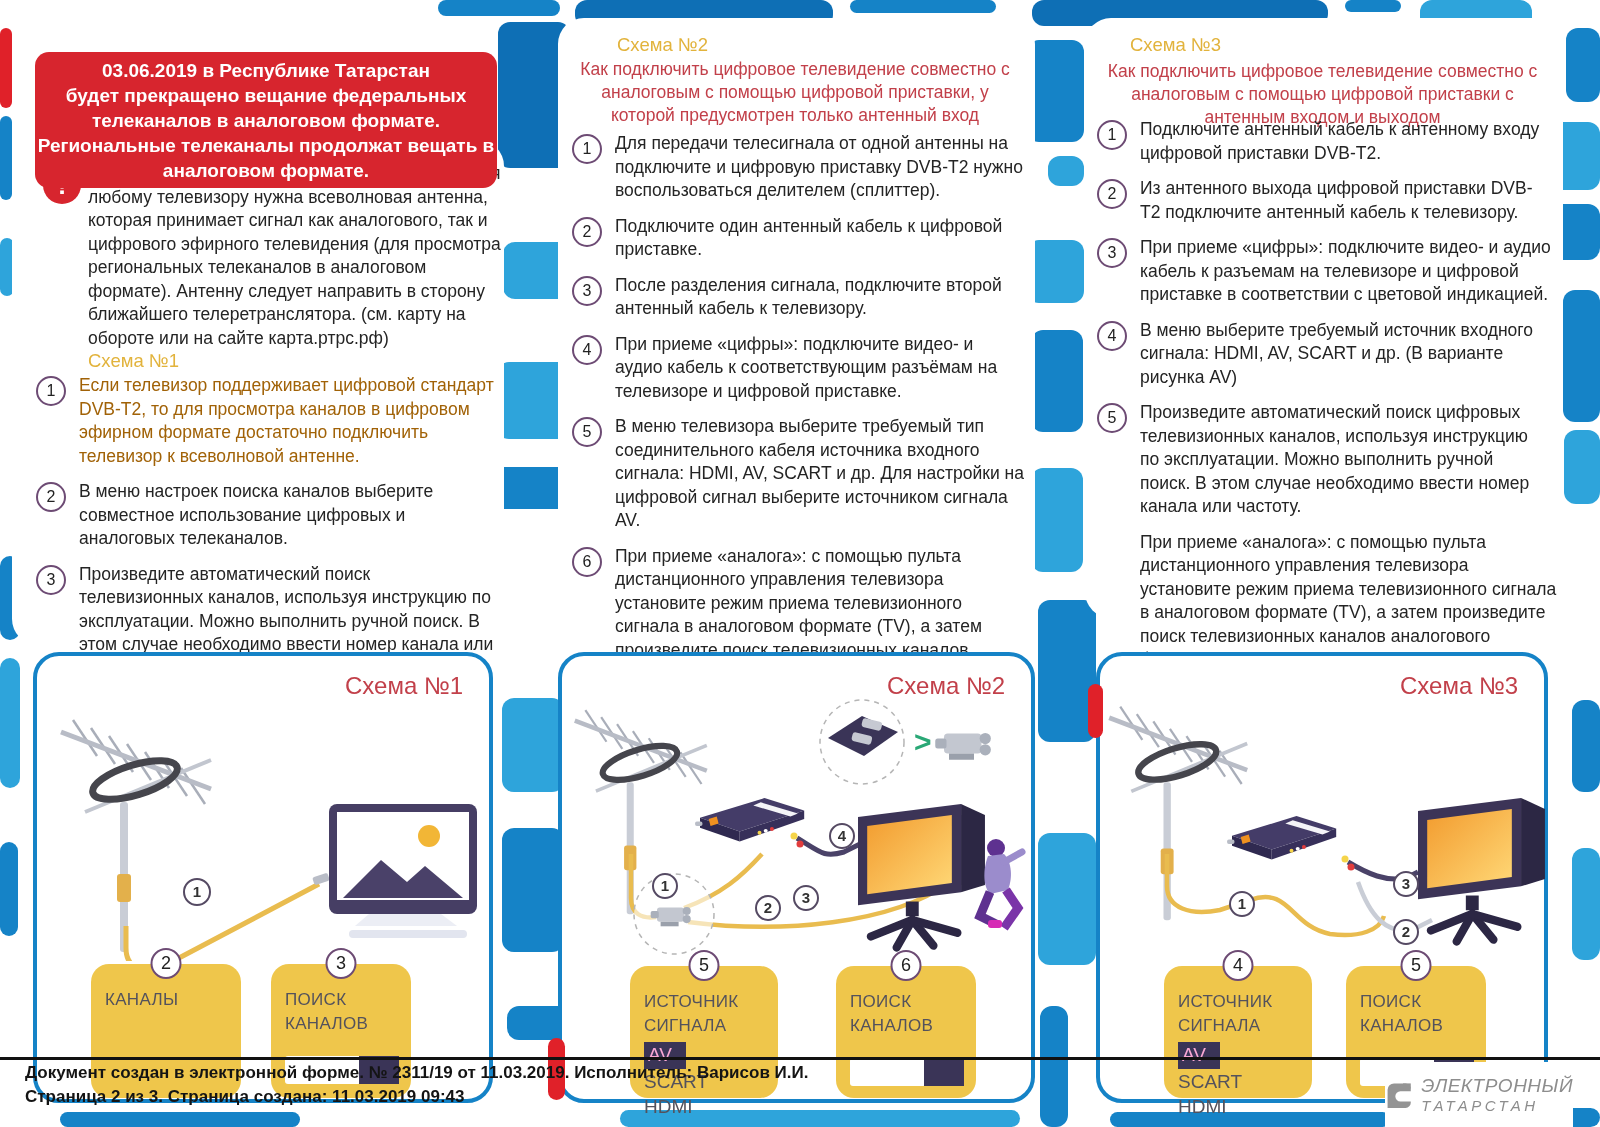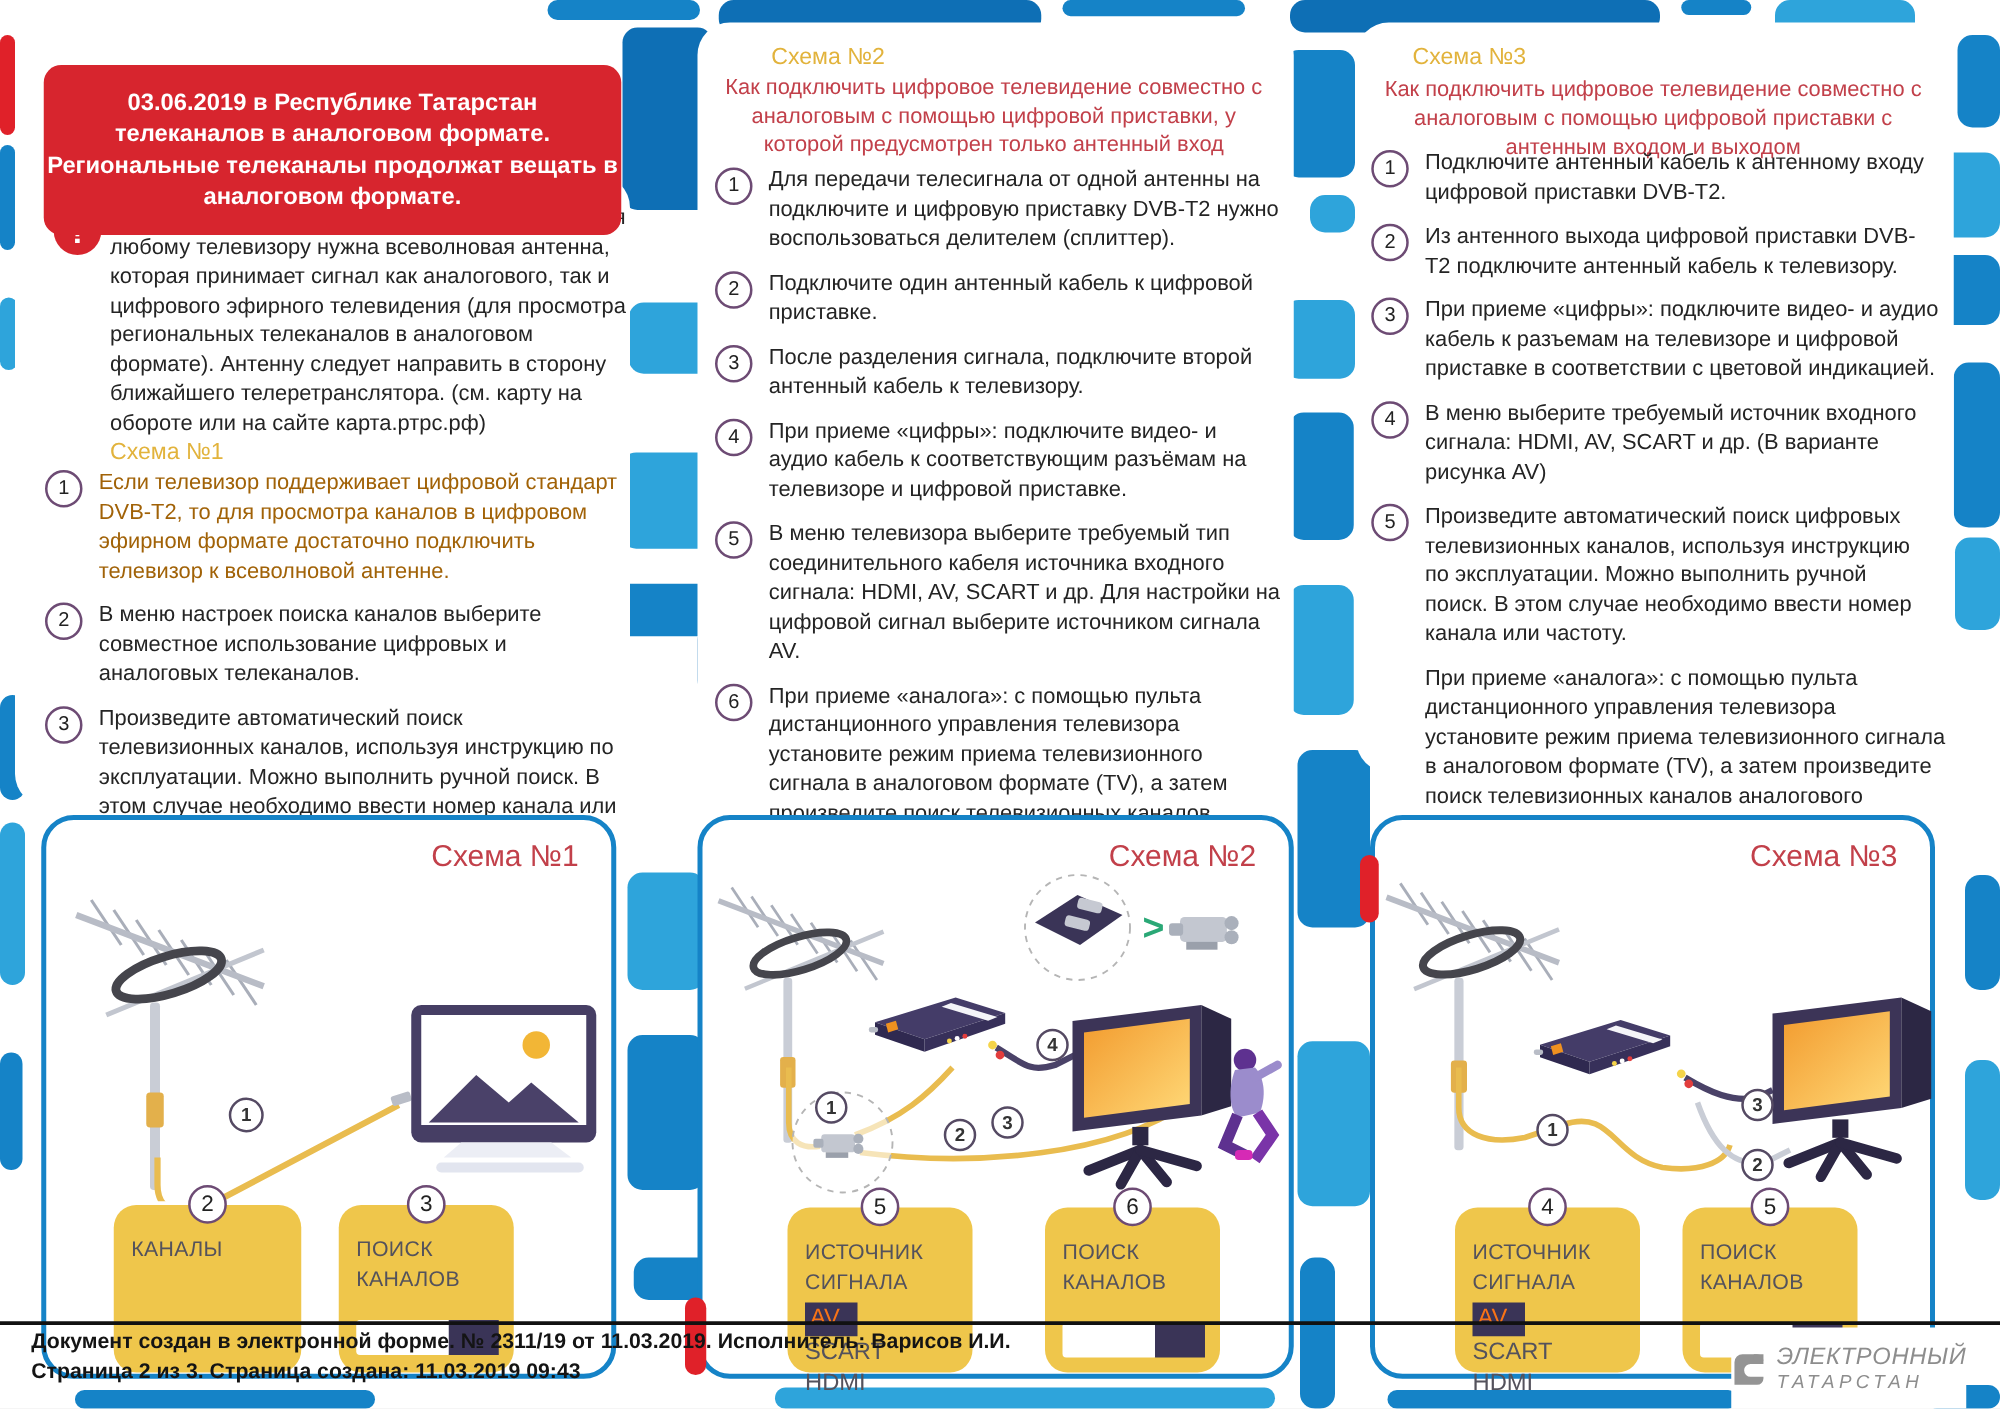--- a/index.html
+++ b/index.html
@@ -34,21 +34,21 @@
   .panel-title{position:absolute;top:16px;right:26px;color:#C2404A;font-size:24px;z-index:2;}
   .panel svg.illu{position:absolute;left:0;top:30px;z-index:1;}
   .ybox{position:absolute;background:#EFC64B;border-radius:18px;z-index:2;padding:24px 12px 10px 14px;box-sizing:border-box;}
   .num-badge{position:absolute;top:-16px;left:50%;transform:translateX(-50%);width:31px;height:31px;
              background:#fff;border:2.5px solid #6d4b74;border-radius:50%;color:#222;font-size:18px;
              display:flex;align-items:center;justify-content:center;box-sizing:border-box;}
   .ybox-title{font-size:17px;line-height:24px;color:#54525c;letter-spacing:.3px;}
   .ybox-opts{margin-top:4px;}
   .ybox-opts.gap{margin-top:26px;}
   .opt{font-size:19px;line-height:25px;color:#54525c;}
-  .opt.selected{background:#3A3457;color:#f97316;display:inline-block;padding:0 14px 2px 4px;}
+  .opt.selected{background:#3A3457;color:#f9a8d4;display:inline-block;padding:0 14px 2px 4px;}
   .bar{display:flex;margin-top:20px;}
   .bar .w{width:76px;height:28px;background:#fff;border-radius:3px;}
   .bar .d{width:40px;height:28px;background:#3A3457;margin-left:-2px;}
   
   .rule{position:absolute;left:0;top:1057px;width:1600px;height:2.5px;background:#111;z-index:40;}
   .foot{position:absolute;color:#141414;font-size:17px;font-weight:600;z-index:41;white-space:nowrap;}
   .logo-box{position:absolute;left:1385px;top:1062px;width:188px;height:65px;background:#fff;z-index:30;
             display:flex;align-items:center;justify-content:center;gap:8px;}
   .logo-txt{color:#8d8d8d;font-weight:normal;font-style:italic;line-height:1;}
   .logo-l1{font-size:19px;letter-spacing:.5px;}
@@ -160,20 +160,21 @@
       <div class="tile l" style="left: 620px; top: 1110px; width: 400px; height: 17px;"></div>
       <div class="tile m" style="left: 1110px; top: 1112px; width: 280px; height: 15px;"></div>
     </div>
 
   <div class="card" style="left:12px;top:140px;width:492px;height:505px;"></div>
   <div class="card" style="left:558px;top:18px;width:477px;height:624px;"></div>
   <div class="card" style="left:1085px;top:18px;width:478px;height:600px;"></div>
 
   <div class="alert">
     <div>03.06.2019 в Республике Татарстан</div>
+    <div>будет прекращено вещание федеральных</div>
     <div>телеканалов в аналоговом формате.</div>
     <div>Региональные телеканалы продолжат вещать в</div>
     <div>аналоговом формате.</div>
   </div>
 
   <div class="warn" style="left:43px;top:166px;">!</div>
   <div class="para" style="position:absolute;left:88px;top:162px;width:420px;z-index:3;">Для просмотра цифрового эфирного телевещания любому телевизору нужна всеволновая антенна, которая принимает сигнал как аналогового, так и цифрового эфирного телевидения (для просмотра региональных телеканалов в аналоговом формате). Антенну следует направить в сторону ближайшего телеретранслятора. (см. карту на обороте или на сайте карта.ртрс.рф)</div>
   <div class="scheme-label" style="position:absolute;left:88px;top:350px;z-index:3;">Схема №1</div>
   <div class="steps" style="left:36px;top:374px;width:470px;z-index:3;">
     <div class="step em">

